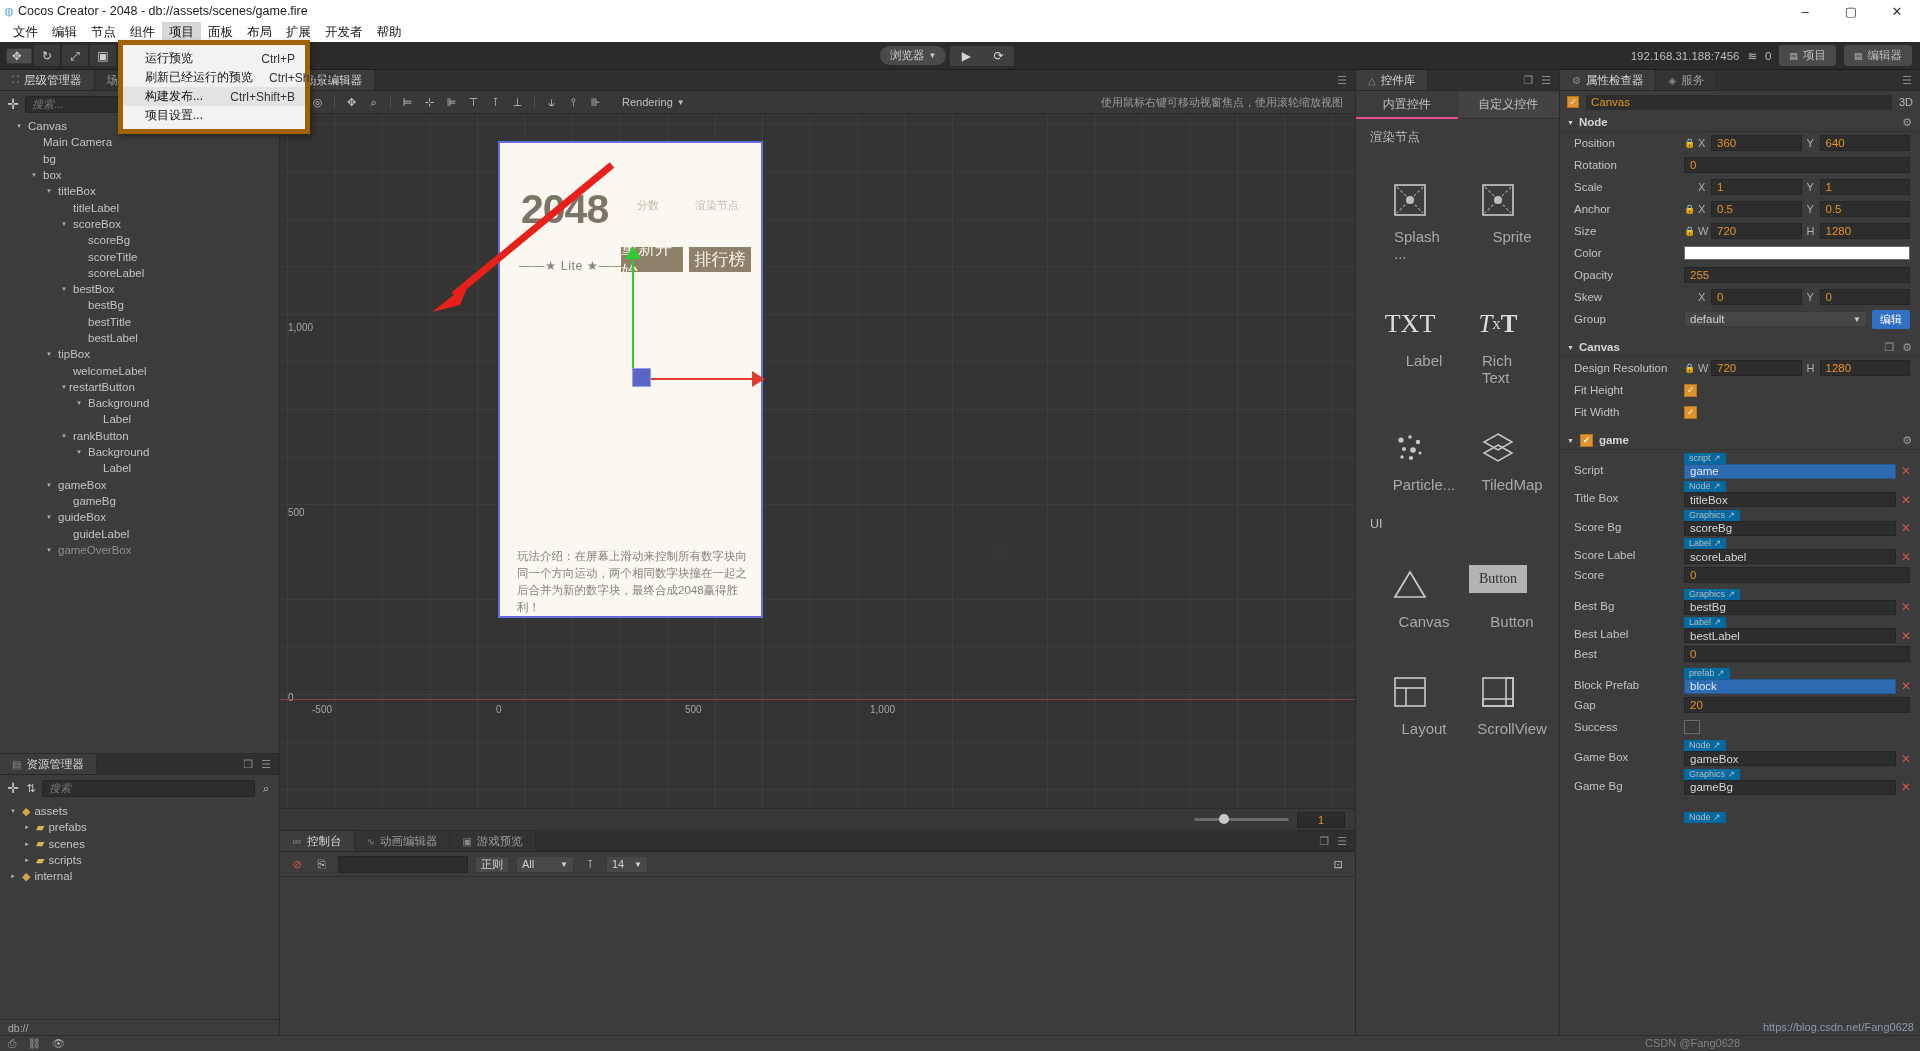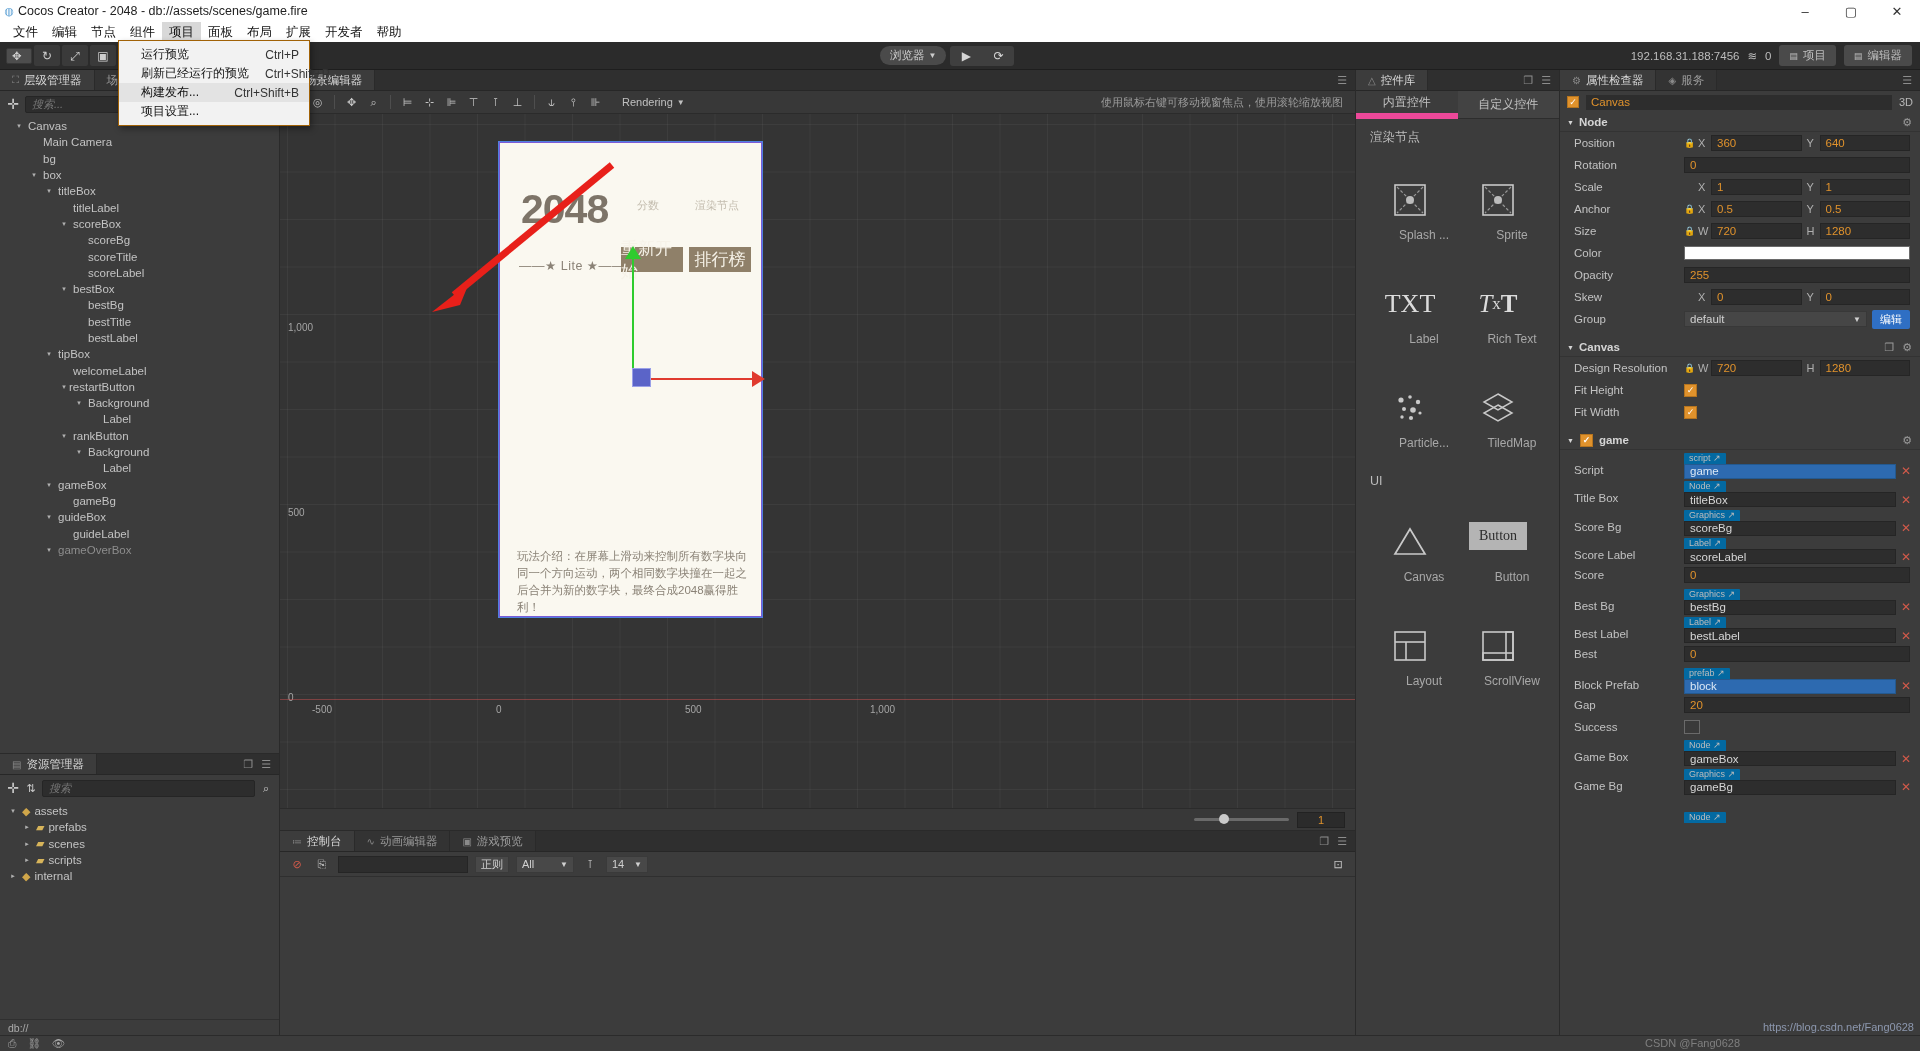--- a/index.html
+++ b/index.html
@@ -20,21 +20,21 @@
   #titlebar .tb-btn { width:46px; display:flex; align-items:center; justify-content:center;
       font-size:13px; color:#333; }
   
   #menubar { height:20px; background:#ffffff; color:#111; display:flex; align-items:center;
       padding-left:6px; font-size:12.5px; position:relative; z-index:60; }
   #menubar .mi { padding:2px 7px; }
   #menubar .mi.active { background:#d8d8d8; }
   
   #dropdown {
     position:absolute; left:118px; top:40px; width:192px; background:#f2f2f2;
-    border:1px solid #a16207; box-shadow:2px 3px 6px rgba(0,0,0,.35); z-index:200;
+    border:5px solid #a16207; box-shadow:2px 3px 6px rgba(0,0,0,.35); z-index:200;
     padding:4px 0; color:#111;
   }
   #dropdown .dd-item { display:flex; height:19px; align-items:center; font-size:12px;
       padding:0 10px 0 22px; white-space:nowrap; }
   #dropdown .dd-item.hl { background:#e3e3e3; }
   #dropdown .dd-item .sc { margin-left:auto; padding-left:16px; color:#333; }
   
   #toolbar { height:28px; background:#2b2b2b; display:flex; align-items:center;
       border-bottom:1px solid #1e1e1e; position:relative; }
   .tool-grp { display:flex; align-items:center; gap:2px; padding-left:6px; }
@@ -143,27 +143,27 @@
   .cinput { width:130px; height:17px; background:#2d2d2d; border:1px solid #252525; }
   .cdrop { height:17px; background:#484848; border:1px solid #3a3a3a; display:flex;
       align-items:center; gap:6px; padding:0 5px; font-size:11px; color:#d0d0d0; }
   .console-body { flex:1; background:#3c3c3c; }
   
   #widgets { width:205px; border-left:1px solid #2a2a2a; border-right:1px solid #2a2a2a;
       display:flex; flex-direction:column; }
   .wtabs { height:28px; display:flex; }
   .wtab { flex:1; display:flex; align-items:center; justify-content:center; font-size:12px;
       color:#c0c0c0; background:#434343; border-bottom:1px solid #2d2d2d; }
-  .wtab.active { background:#3c3c3c; border-bottom:6px solid #ec4899; }
+  .wtab.active { background:#3c3c3c; border-bottom:2px solid #ec4899; }
   .wsec { padding:10px 0 2px 14px; font-size:12.5px; color:#bdbdbd; }
   .wgrid { display:flex; flex-wrap:wrap; padding:4px 0 0 10px; }
   .witem { width:88px; display:flex; flex-direction:column; align-items:center; margin-bottom:14px; }
   .wicon { width:40px; height:40px; display:flex; align-items:center; justify-content:center;
       color:#d5d5d5;margin-top:28px; }
-  .wlabel { margin-top:8px; font-size:12px; color:#a8a8a8;margin-left:28px; }
+  .wlabel { margin-top:8px; font-size:15px; color:#a8a8a8;margin-left:28px; }
   
   #inspector { width:360px; display:flex; flex-direction:column; }
   .insp-head { height:22px; display:flex; align-items:center; gap:7px; padding:0 7px;
       font-size:11.5px; }
   .cbx { width:12px; height:12px; background:#e0922c; border:1px solid #b5741f;
       display:flex; align-items:center; justify-content:center; color:#fff; font-size:9px; }
   .nodename { flex:1; height:15px; background:#2d2d2d; color:#e0922c; font-size:11.5px;
       display:flex; align-items:center; padding:0 5px; }
   .d3 { font-size:11px; color:#b8b8b8; }
   .insp-body { flex:1; overflow:hidden; }

